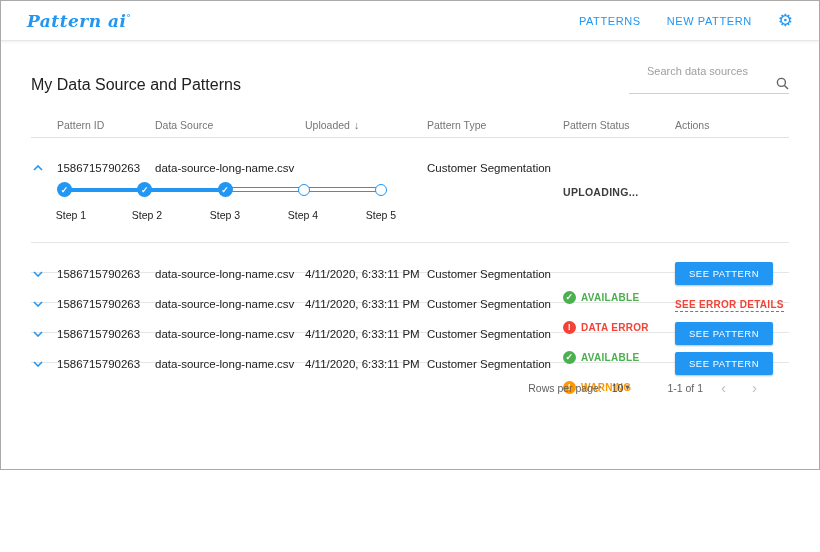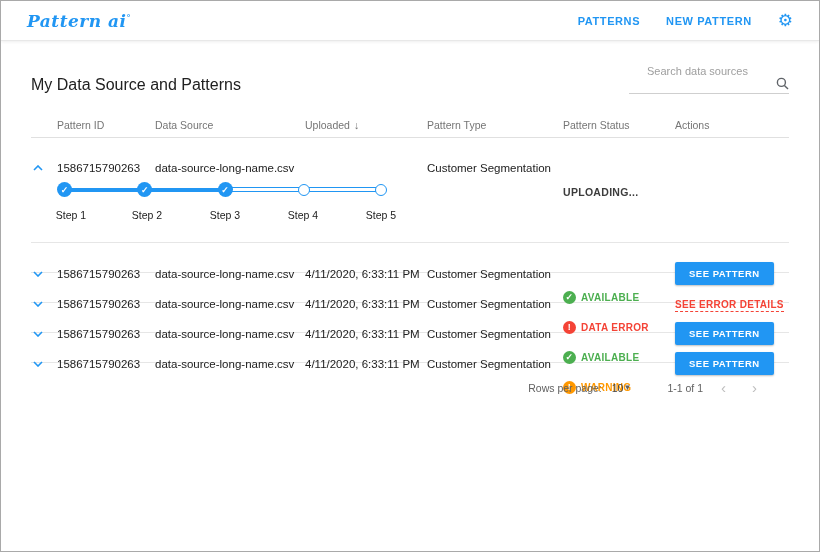--- a/index.html
+++ b/index.html
@@ -1,27 +1,27 @@
 <!DOCTYPE html>
 <html><head>
 <meta charset="utf-8">
 <style>
   * { margin:0; padding:0; box-sizing:border-box; }
   html,body { background:#fff; }
   body { font-family:"Liberation Sans", sans-serif; }
-  .window { width:820px; height:552px; border:1px solid #a9a9a9; background:#fff; overflow:hidden; }
+  .window { width:820px; height:470px; border:1px solid #a9a9a9; background:#fff; overflow:hidden; }
 
   
   .topbar { height:40px; display:flex; align-items:center; padding:0 26px;
             border-bottom:1px solid #e8e8e8; box-shadow:0 1px 3px rgba(0,0,0,.07); background:#fff; }
   .logo { font-family:"DejaVu Serif", serif; font-style:italic; font-weight:bold;
           color:#2196F3; font-size:17px; letter-spacing:.5px; }
   .logo sup { font-size:8px; }
   .topbar-right { margin-left:auto; display:flex; align-items:center; gap:26px; }
-  .nav-link { color:#2196F3; font-size:11px; font-weight:700; letter-spacing:.6px;
+  .nav-link { color:#2196F3; font-size:11px; font-weight:400; letter-spacing:.6px;
               text-decoration:none; cursor:pointer; }
   .gear { color:#2196F3; font-size:17px; line-height:1; cursor:pointer; }
 
   
   .content { padding:0 30px; }
   .page-head { display:flex; align-items:flex-end; justify-content:space-between; margin-top:24px; }
   .page-title { font-size:16px; color:#212121; font-weight:400; }
   .search { display:flex; align-items:flex-end; width:160px; border-bottom:1px solid #cfcfcf; padding-bottom:3px;flex-direction:column; }
   .search input { border:none; outline:none; flex:1; font-size:11px; color:#424242;
                   font-family:"Liberation Sans", sans-serif; }
@@ -44,21 +44,21 @@
   .st-available { color:#4CAF50; }
   .st-error { color:#F44336; }
   .st-warning { color:#FF9800; }
   .sicon { width:13px; height:13px; border-radius:50%; display:inline-flex; align-items:center;
            justify-content:center; color:#fff; font-size:9px; font-weight:700; line-height:1; }
   .sicon.ok { background:#4CAF50; }
   .sicon.err { background:#F44336; }
   .sicon.warn { background:#FF9800; }
 
   .btn { background:#2196F3; color:#fff; border:none; border-radius:2px; font-size:9.5px;
-         font-weight:700; letter-spacing:.5px; padding:6px 14px; cursor:pointer;
+         font-weight:400; letter-spacing:.5px; padding:6px 14px; cursor:pointer;
          box-shadow:0 1px 2px rgba(0,0,0,.25); font-family:"Liberation Sans", sans-serif; }
   .err-link { color:#F44336; font-size:10px; font-weight:700; letter-spacing:.3px;
               border-bottom:1px dashed #F44336; padding-bottom:1px; cursor:pointer; }
 
   
   .stepper-wrap { border-bottom:1px solid #e6e6e6; padding:14px 0 10px 26px; }
   .stepper { position:relative; width:330px; height:50px; }
   .track { display:flex; align-items:center; height:15px; }
   .dot-done { width:15px; height:15px; border-radius:50%; background:#2196F3; color:#fff;
               display:inline-flex; align-items:center; justify-content:center; font-size:9px; font-weight:700; z-index:1; }

